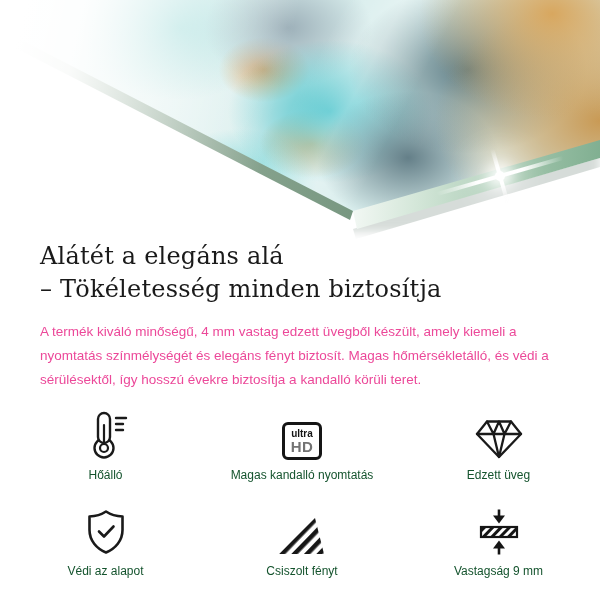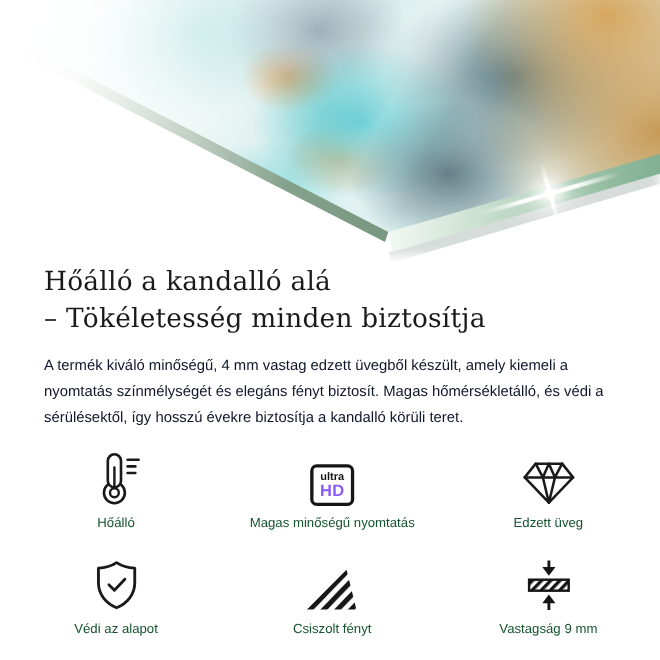--- a/index.html
+++ b/index.html
@@ -57,31 +57,31 @@
     inset:0;pointer-events:none;
     background:
       linear-gradient(103deg,#ffffff 4%,rgba(255,255,255,.94) 13%,rgba(255,255,255,.60) 25%,rgba(255,255,255,0) 46%),
       radial-gradient(ellipse 260px 150px at 2% 100%,rgba(255,255,255,.9),rgba(255,255,255,0) 70%);
   }
 
   
   .content{position:absolute;left:40px;top:232px;width:524px;}
   h1{margin:8px 0 0;font-family:"DejaVu Serif","Liberation Serif",serif;font-weight:400;
      font-size:24px;line-height:33px;color:#1a1a1a;letter-spacing:.2px;}
-  .desc{margin:14px 0 0;font-size:13.5px;line-height:24px;color:#0f172a;}
+  .desc{margin:14px 0 0;font-size:13.5px;line-height:24px;color:#ec4899;}
 
   
   .features{margin-top:18px;display:grid;grid-template-columns:25% 50% 25%;row-gap:24px;}
   .feature{display:flex;flex-direction:column;align-items:center;}
   .ficon{height:50px;display:flex;align-items:flex-end;justify-content:center;}
   .flabel{margin-top:8px;font-size:12px;line-height:14px;color:#14532d;white-space:nowrap;}
   .uhd{box-sizing:border-box;width:40px;height:38px;border:3px solid #151515;border-radius:6px;
        display:flex;flex-direction:column;align-items:center;justify-content:center;background:#fff;}
   .uhd-top{font-size:10px;font-weight:700;line-height:11px;color:#151515;}
-  .uhd-bottom{font-size:15px;font-weight:800;line-height:15px;letter-spacing:.3px;color:#8b5cf6;}
+  .uhd-bottom{font-size:15px;font-weight:800;line-height:15px;letter-spacing:.3px;color:#737373;}
   svg{display:block;}
 </style>
 </head>
 <body>
 
 <div class="stage">
 
   <div class="hero">
     <div class="art"></div>
     <div class="edge-shadow"></div>
@@ -89,21 +89,21 @@
     <div class="edge-bottom"></div>
     <div class="sparkle">
       <i class="ray-a"></i>
         <i class="ray-b"></i>
         <i class="core"></i>
     </div>
     <div class="fade"></div>
   </div>
 
   <div class="content">
-    <h1><span>Hőálló a kandalló alá</span><br><span>– Tökéletesség minden biztosítja</span></h1>
+    <h1><span>Alátét a elegáns alá</span><br><span>– Tökéletesség minden biztosítja</span></h1>
 
     <p class="desc">A termék kiváló minőségű, 4 mm vastag edzett üvegből készült, amely kiemeli a nyomtatás színmélységét és elegáns fényt biztosít. Magas hőmérsékletálló, és védi a sérülésektől, így hosszú évekre biztosítja a kandalló körüli teret.</p>
 
     <div class="features">
 
       <div class="feature">
         <div class="ficon">
           <svg width="44" height="50" viewBox="0 0 44 50">
             <g fill="none" stroke="#1a1a1a" stroke-width="2.4" stroke-linecap="round">
               <circle cx="20" cy="38" r="9.5"></circle>
@@ -119,21 +119,21 @@
         <div class="flabel">Hőálló</div>
       </div>
 
       <div class="feature">
         <div class="ficon">
           <div class="uhd">
             <span class="uhd-top">ultra</span>
             <span class="uhd-bottom">HD</span>
           </div>
         </div>
-        <div class="flabel">Magas minőségű nyomtatás</div>
+        <div class="flabel">Magas kandalló nyomtatás</div>
       </div>
 
       <div class="feature">
         <div class="ficon">
           <svg width="52" height="42" viewBox="0 0 52 42">
             <g fill="none" stroke="#1a1a1a" stroke-width="2.3" stroke-linejoin="round" stroke-linecap="round">
               <polygon points="14,3.5 38,3.5 48,16 26,39 4,16"></polygon>
               <line x1="4" y1="16" x2="48" y2="16"></line>
               <polyline points="14,3.5 20.5,16 26,3.5 31.5,16 38,3.5"></polyline>
               <polyline points="20.5,16 26,39 31.5,16"></polyline>

